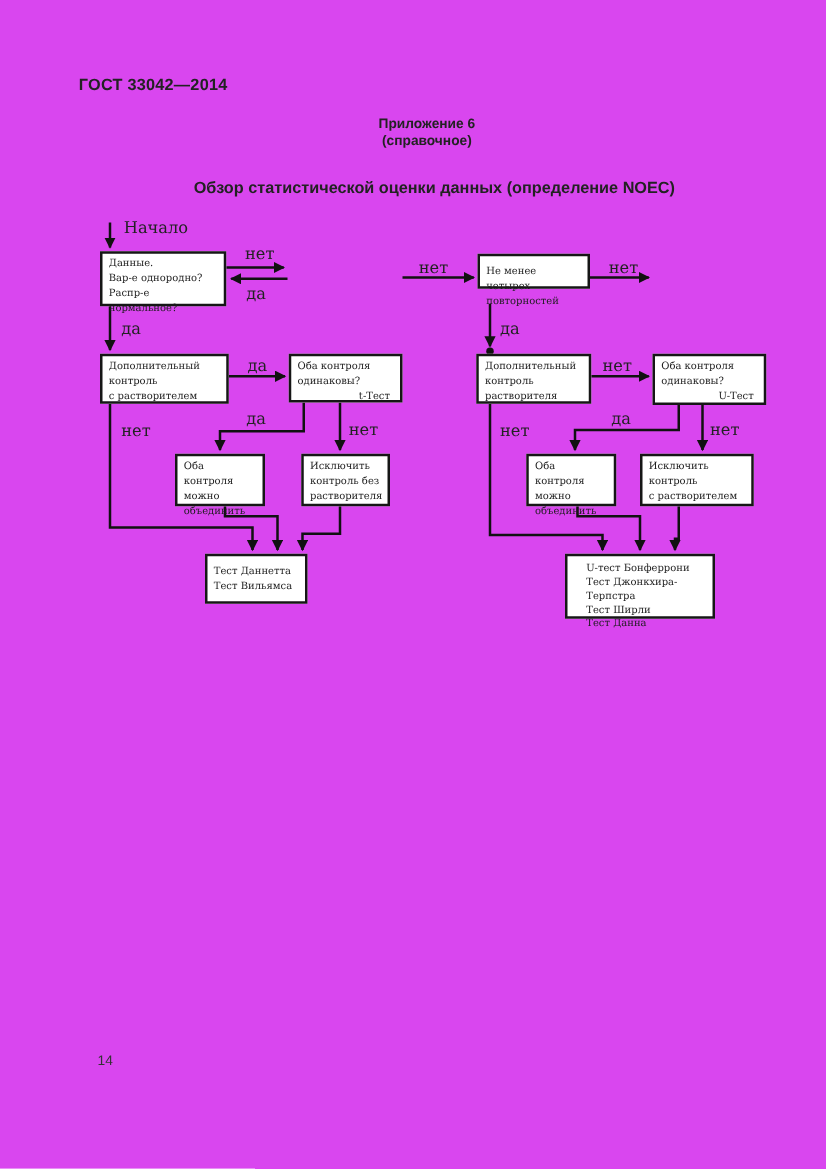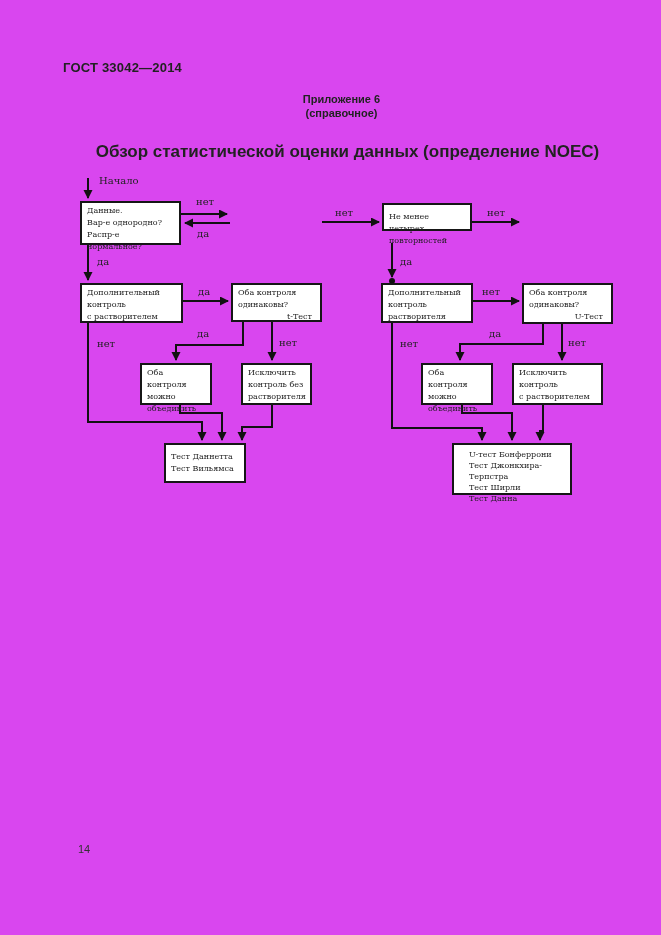--- a/index.html
+++ b/index.html
@@ -16,42 +16,42 @@
     font-size:13px;font-weight:bold;letter-spacing:.2px;color:#222;
   }
   .appendix{
     position:absolute;left:0;top:92px;width:661px;
     padding-left:22px;box-sizing:border-box;
     text-align:center;font-size:11px;font-weight:bold;line-height:14px;color:#222;
   }
   .doc-title{
     position:absolute;left:0;top:142px;width:661px;
     padding-left:34px;box-sizing:border-box;
-    text-align:center;font-size:17px;font-weight:bold;color:#222;
+    text-align:center;font-size:13px;font-weight:bold;color:#222;
   }
   .page-number{
     position:absolute;left:78px;top:843px;
     font-size:11px;color:#333;
   }
   .flow{position:absolute;left:0;top:0;width:661px;height:935px;}
   .flow svg{position:absolute;left:0;top:0;pointer-events:none;}
   .node{
     position:absolute;box-sizing:border-box;
     border:2px solid #161616;background:#fff;
     font-family:"DejaVu Serif",serif;
     font-size:8px;line-height:12px;color:#1c1c1c;
     padding:2px 5px;
   }
   .node-text{white-space:pre-line;}
   .node-test{text-align:right;padding-right:3px;}
   .node.tall{line-height:11px;padding-top:4px;}
   .edge-label{
     position:absolute;
     font-family:"DejaVu Serif",serif;
-    font-size:10px;color:#222;white-space:nowrap;
+    font-size:13px;color:#222;white-space:nowrap;
   }
 </style>
 </head>
 <body>
 
 <div class="page">
 
   <div class="doc-number">ГОСТ 33042—2014</div>
 
   <div class="appendix">

